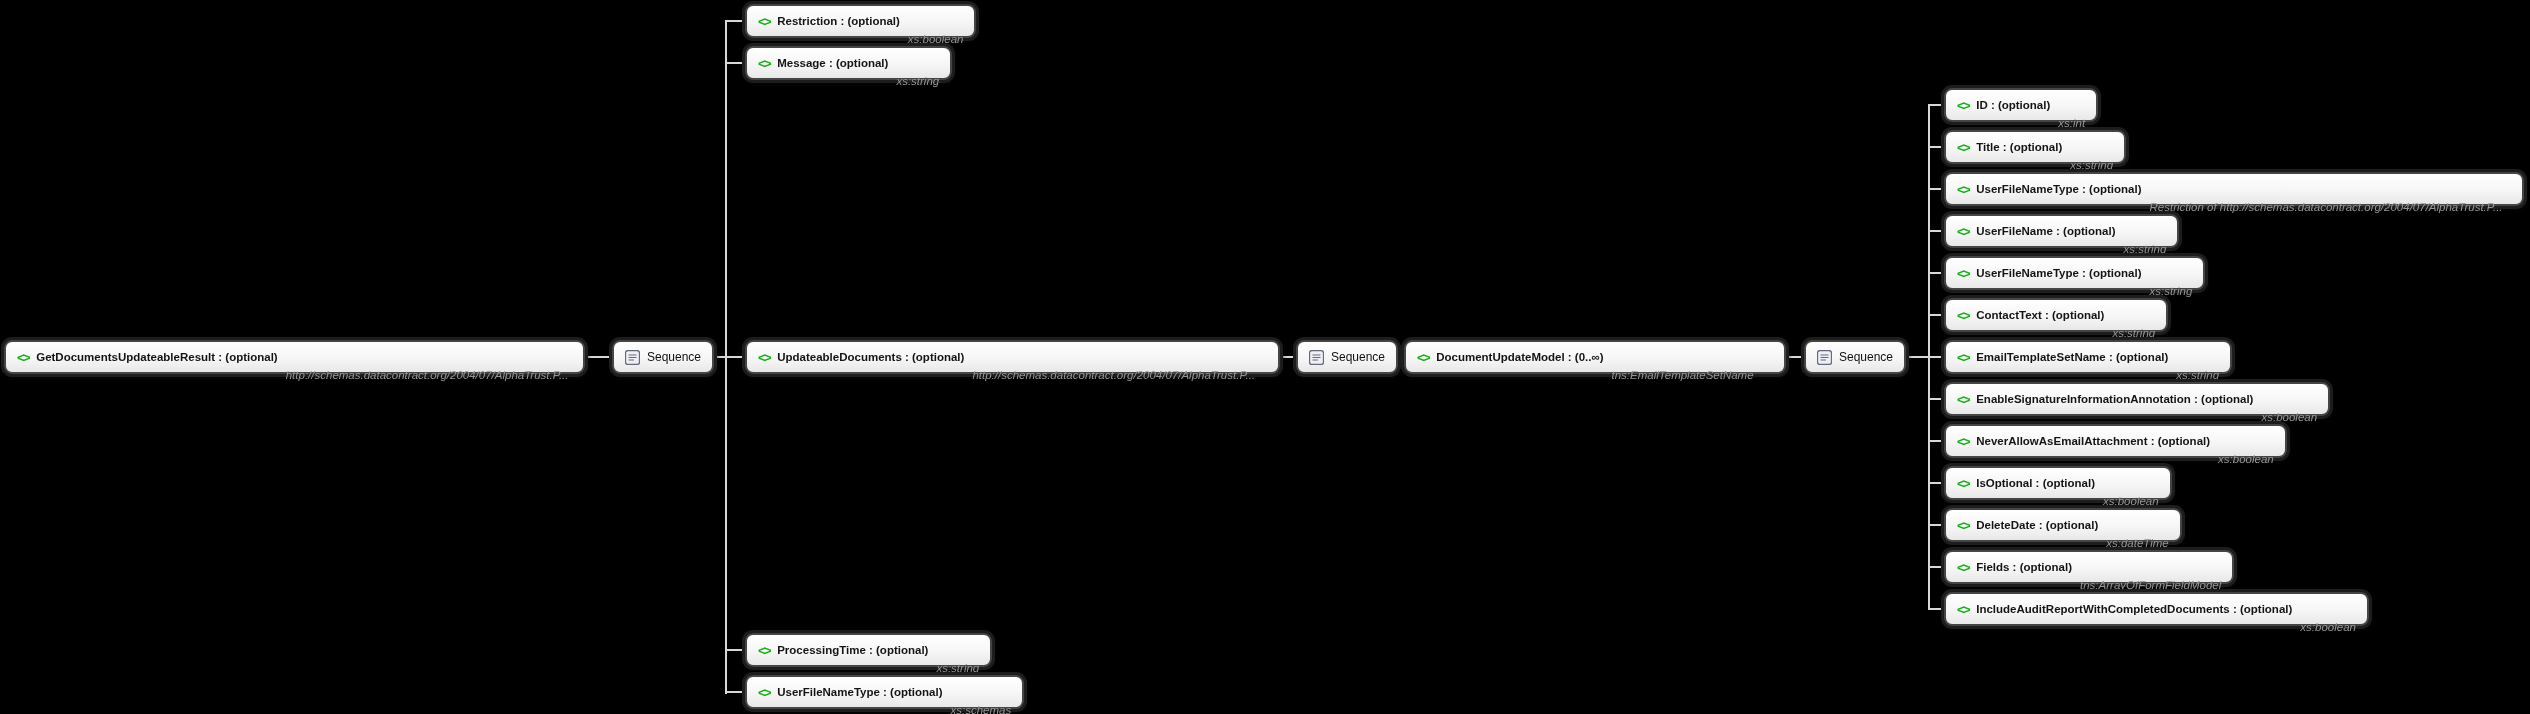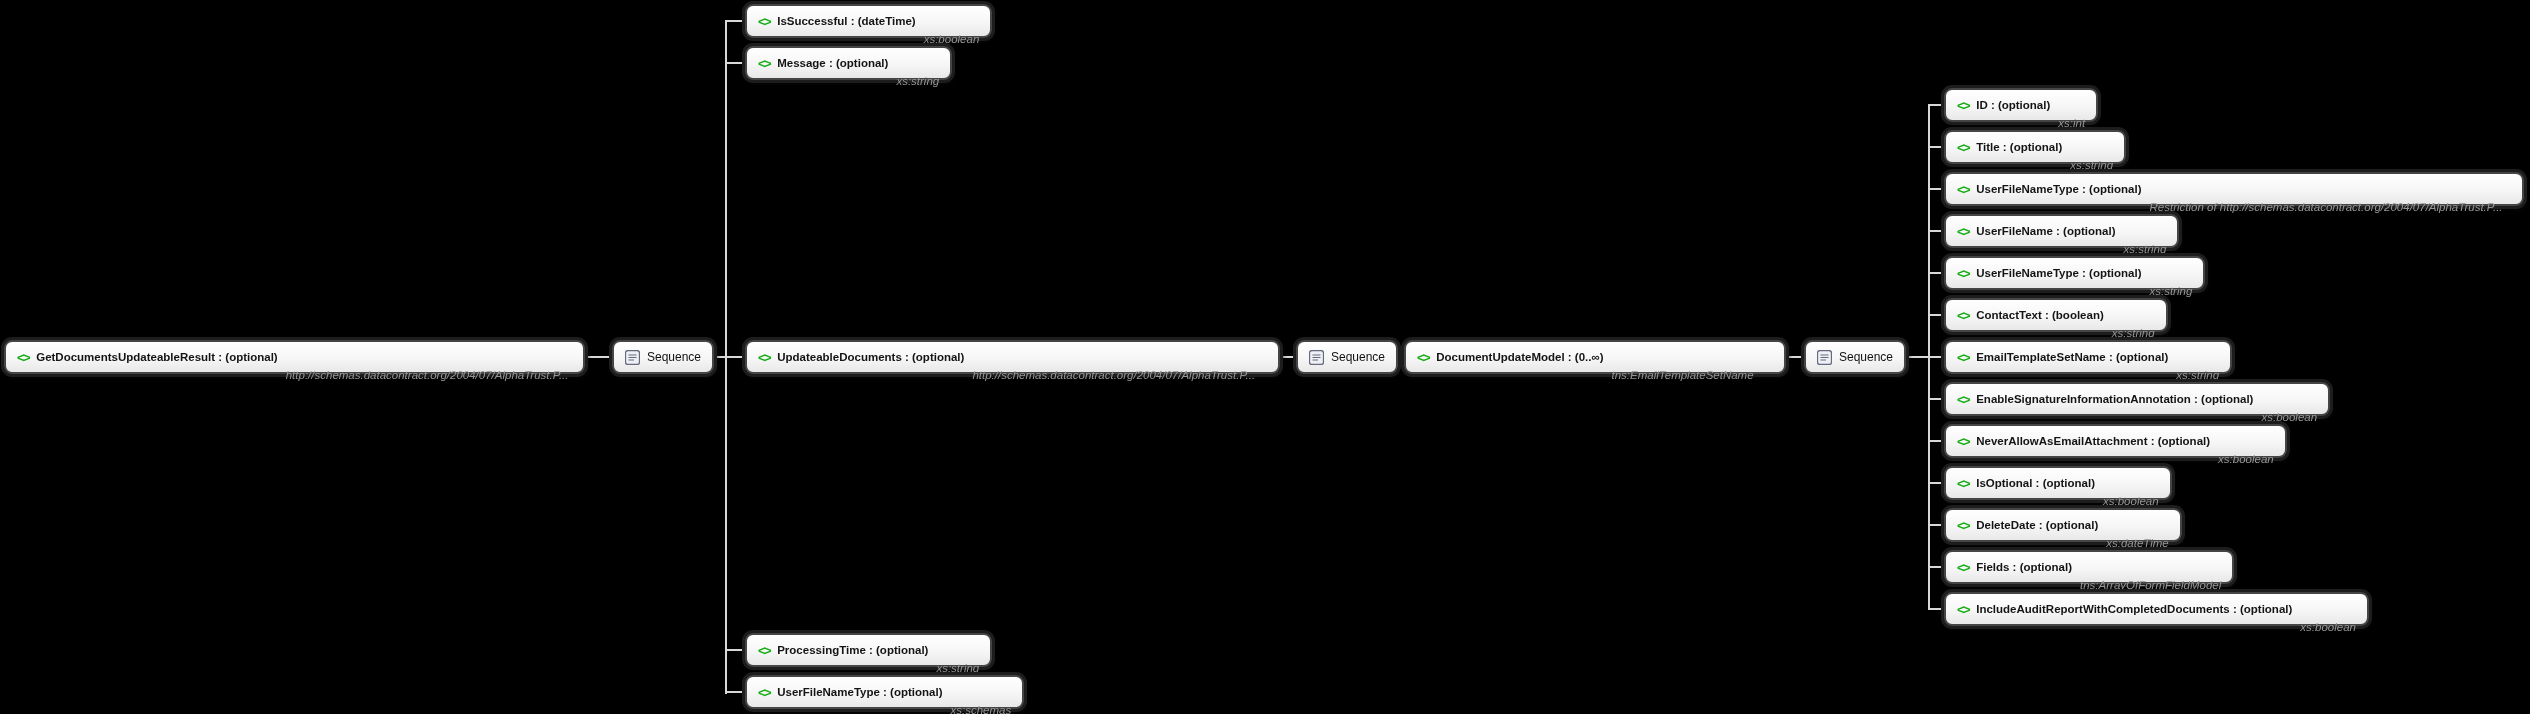--- a/index.html
+++ b/index.html
@@ -69,21 +69,21 @@
         <svg width="15" height="15" viewBox="0 0 15 15">
           <rect x="0.5" y="0.5" width="14" height="14" rx="2.5" fill="#eef0f5" stroke="#666a7d" stroke-width="1.3"></rect>
           <path d="M3.5 5h8M3.5 7.5h8M3.5 10h5.5" stroke="#666a7d" stroke-width="1.2" fill="none"></path>
         </svg>
       </span>
     <span class="lbl">Sequence</span>
   </div>
 
   <div class="node" style="left:745px;top:4px;min-width:204px">
     <span class="el-icon">&lt;&gt;</span>
-    <span class="lbl">IsSuccessful : (dateTime)</span>
+    <span class="lbl">Restriction : (optional)</span>
     <span class="typ">xs:boolean</span>
   </div>
   <div class="node" style="left:745px;top:46px;min-width:180px">
     <span class="el-icon">&lt;&gt;</span>
     <span class="lbl">Message : (optional)</span>
     <span class="typ">xs:string</span>
   </div>
   <div class="node" style="left:745px;top:340px;min-width:535px">
     <span class="el-icon">&lt;&gt;</span>
     <span class="lbl">UpdateableDocuments : (optional)</span>
@@ -146,21 +146,21 @@
     <span class="lbl">UserFileName : (optional)</span>
     <span class="typ">xs:string</span>
   </div>
   <div class="node" style="left:1944px;top:256px;min-width:213px">
     <span class="el-icon">&lt;&gt;</span>
     <span class="lbl">UserFileNameType : (optional)</span>
     <span class="typ">xs:string</span>
   </div>
   <div class="node" style="left:1944px;top:298px;min-width:196px">
     <span class="el-icon">&lt;&gt;</span>
-    <span class="lbl">ContactText : (boolean)</span>
+    <span class="lbl">ContactText : (optional)</span>
     <span class="typ">xs:string</span>
   </div>
   <div class="node" style="left:1944px;top:340px;min-width:249px">
     <span class="el-icon">&lt;&gt;</span>
     <span class="lbl">EmailTemplateSetName : (optional)</span>
     <span class="typ">xs:string</span>
   </div>
   <div class="node" style="left:1944px;top:382px;min-width:331px">
     <span class="el-icon">&lt;&gt;</span>
     <span class="lbl">EnableSignatureInformationAnnotation : (optional)</span>

